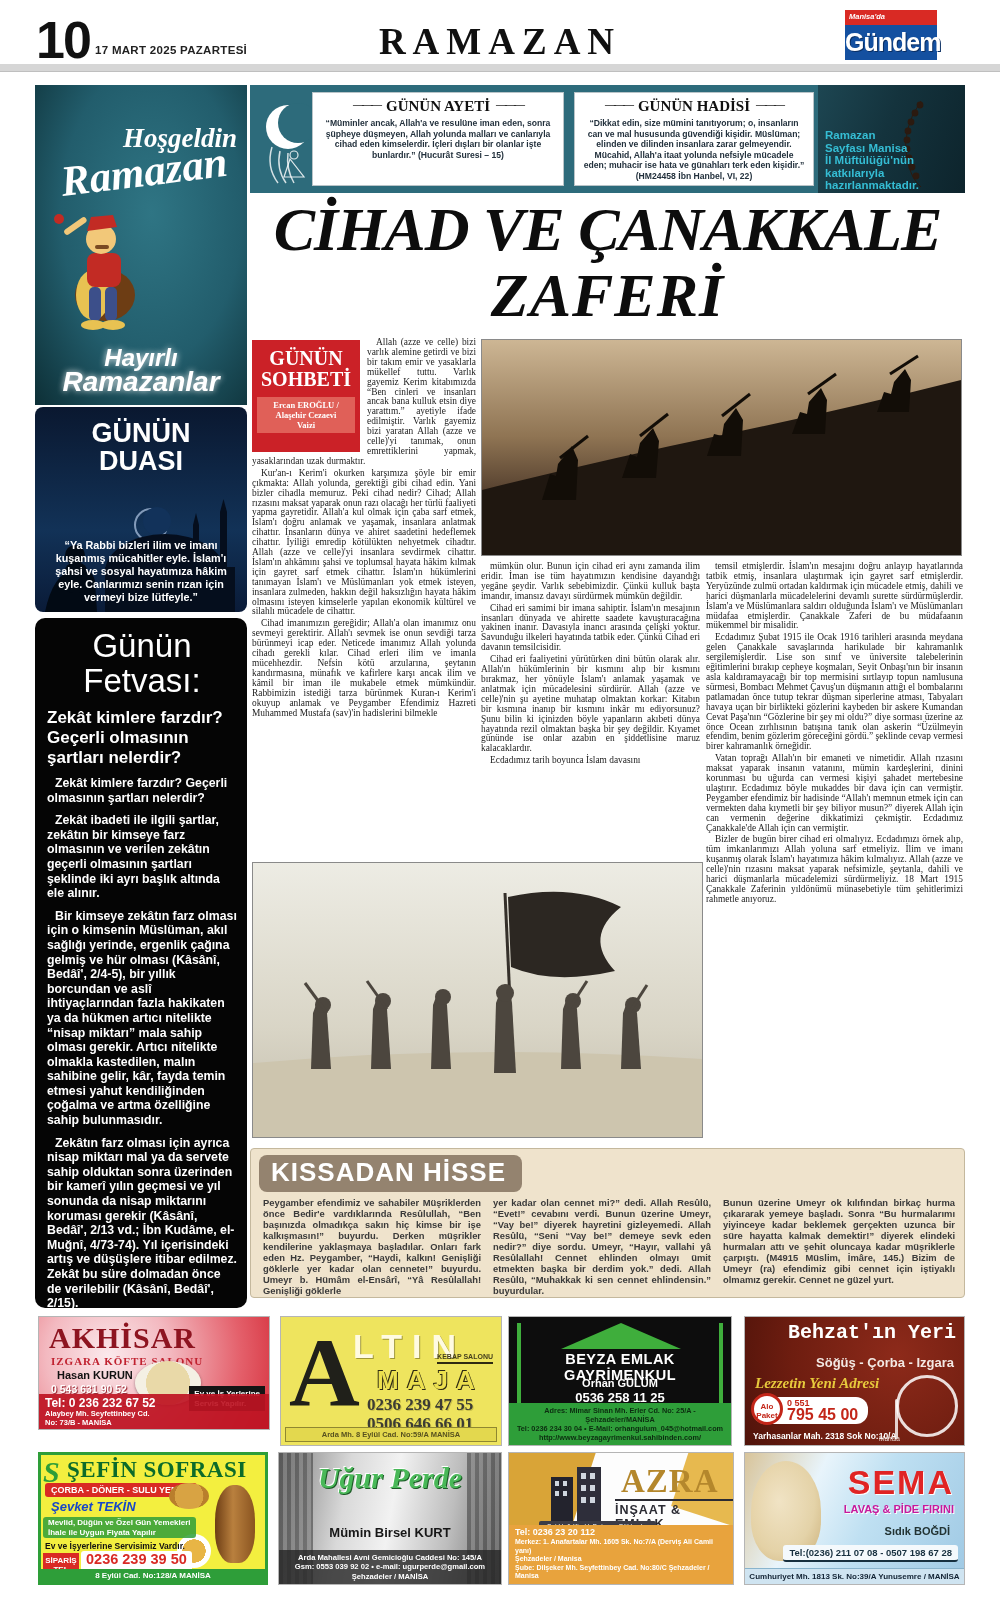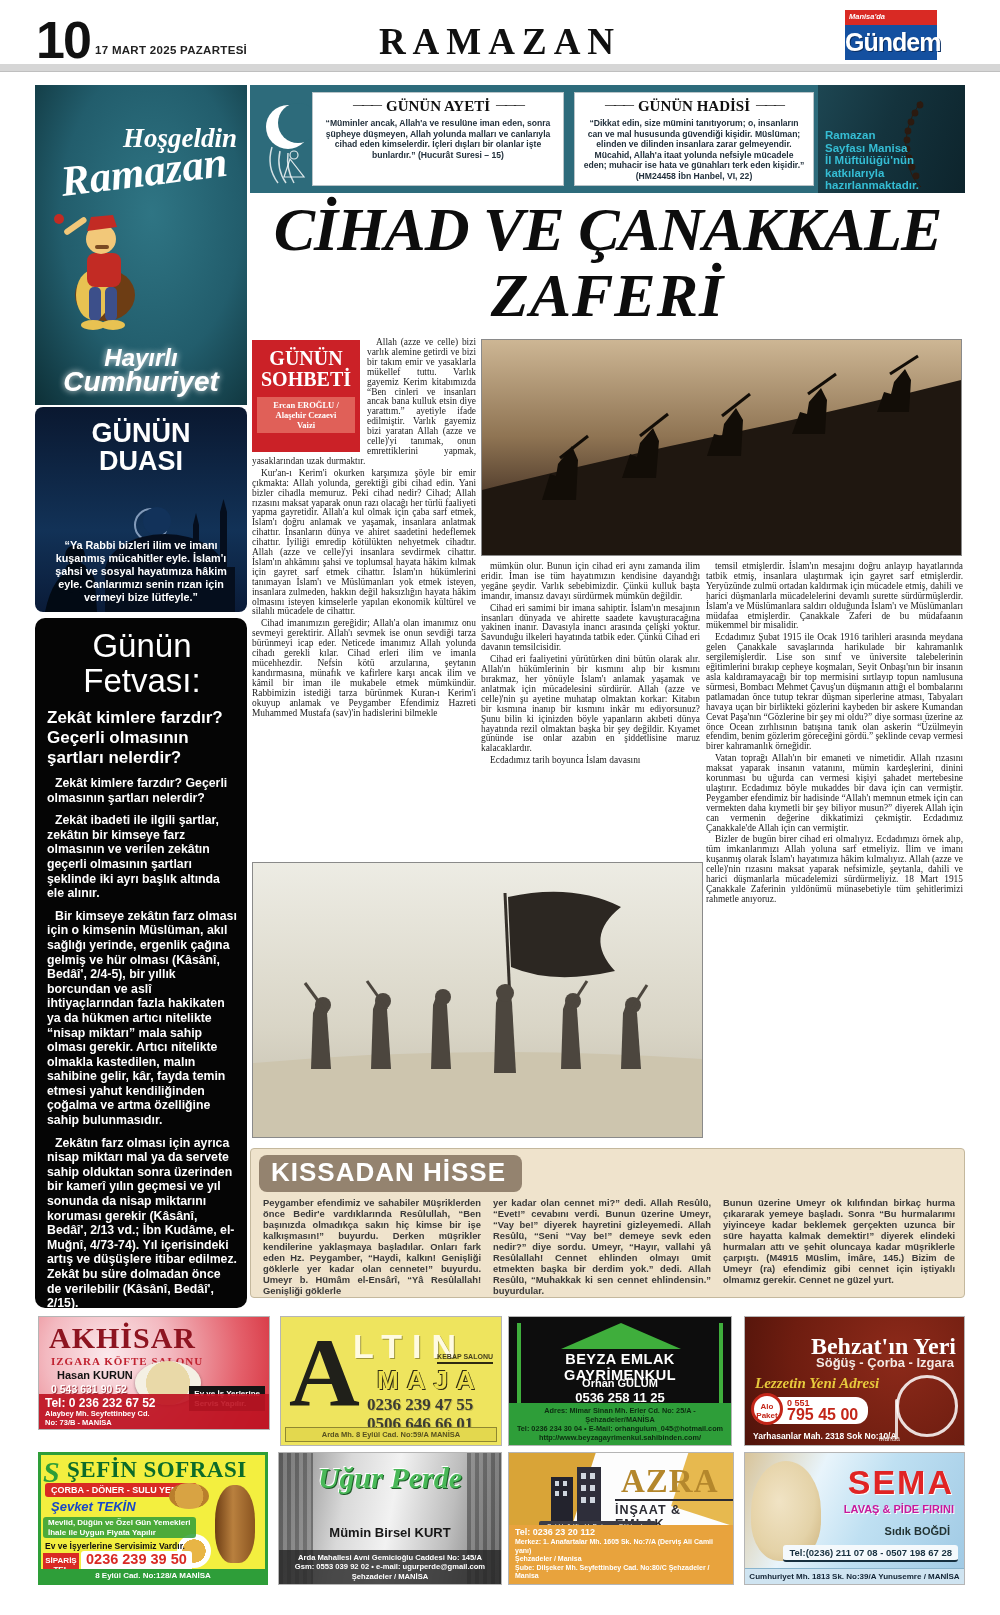--- a/index.html
+++ b/index.html
@@ -123,22 +123,22 @@
         border-left:60px solid transparent;border-right:60px solid transparent;border-bottom:26px solid #3fae3c;}
   .bey-name{position:absolute;left:0;top:34px;width:100%;text-align:center;color:#fff;font-weight:900;
         font-size:14.5px;letter-spacing:.5px;}
   .bey-person{position:absolute;left:0;top:60px;width:100%;text-align:center;color:#fff;font-weight:bold;font-size:11px;}
   .bey-tel{position:absolute;left:0;top:73px;width:100%;text-align:center;color:#fff;font-weight:900;font-size:13px;}
   .bey-bar{position:absolute;left:0;bottom:0;width:100%;background:#2e9e39;color:#0c2d10;font-size:7.3px;
         font-weight:bold;text-align:center;line-height:9px;padding:3px 2px;box-sizing:border-box;}
   .bey-line{position:absolute;top:6px;width:4px;height:88px;background:#3fae3c;}
   .ad-behzat{left:744px;top:1316px;width:221px;height:130px;
         background:radial-gradient(circle at 70% 30%,#8d2a1a 0%,#6e1d10 60%,#4f130a 100%);}
-  .bz-name{position:absolute;right:8px;top:16px;font-family:Liberation Serif, serif;font-weight:bold;
-        font-size:24px;color:#fff;}
+  .bz-name{position:absolute;right:8px;top:4px;font-family:Liberation Mono, monospace;font-weight:bold;
+        font-size:20px;color:#fff;}
   .bz-sub{position:absolute;right:10px;top:38px;font-size:13px;font-weight:bold;color:#f3e9e4;}
   .bz-slogan{position:absolute;left:10px;top:58px;font-family:"Liberation Serif",serif;font-style:italic;
         font-weight:bold;font-size:15px;color:#e7c93c;}
   .bz-pill{position:absolute;left:8px;top:80px;background:#fff;border-radius:12px;padding:2px 10px 2px 34px;}
   .bz-alo{position:absolute;left:-2px;top:-4px;width:32px;height:32px;border:3px solid #c32619;border-radius:50%;
         background:#fff;color:#c32619;font-size:8px;font-weight:900;text-align:center;line-height:9px;
         box-sizing:border-box;padding-top:6px;}
   .bz-t1{font-size:9px;font-weight:900;color:#c32619;line-height:8px;}
   .bz-t2{font-size:16px;font-weight:900;color:#c32619;line-height:15px;}
   .bz-addr{position:absolute;left:8px;bottom:4px;color:#fff;font-size:8.5px;font-weight:bold;}
@@ -236,21 +236,21 @@
       <rect x="52" y="42" width="14" height="4" rx="2" fill="#7a4a22"></rect>
       <rect x="20" y="28" width="26" height="6" rx="3" transform="rotate(-35 20 28)" fill="#f2c879"></rect>
       <circle cx="16" cy="16" r="5" fill="#c22b24"></circle>
       <rect x="46" y="84" width="12" height="34" rx="5" fill="#3c4f8a"></rect>
       <rect x="62" y="84" width="12" height="34" rx="5" fill="#3c4f8a"></rect>
       <ellipse cx="50" cy="122" rx="12" ry="5" fill="#e8c252"></ellipse>
       <ellipse cx="70" cy="122" rx="12" ry="5" fill="#e8c252"></ellipse>
     </svg>
     <div class="w-foot">
       <div class="f1">Hayırlı</div>
-      <div class="f2">Cumhuriyet</div>
+      <div class="f2">Ramazanlar</div>
     </div>
   </div>
 
   <div class="abs dua">
     <svg class="abs" style="left:0;top:70px" width="212" height="135" viewBox="0 0 212 135">
       <circle cx="116" cy="48" r="16" fill="none" stroke="#cfe3ff" stroke-width="2" opacity=".6"></circle>
       <circle cx="122" cy="44" r="14" fill="#12325a"></circle>
       <ellipse cx="130" cy="95" rx="60" ry="38" fill="#050e1d"></ellipse>
       <rect x="70" y="90" width="130" height="45" fill="#050e1d"></rect>
       <rect x="185" y="35" width="7" height="70" fill="#050e1d"></rect>

